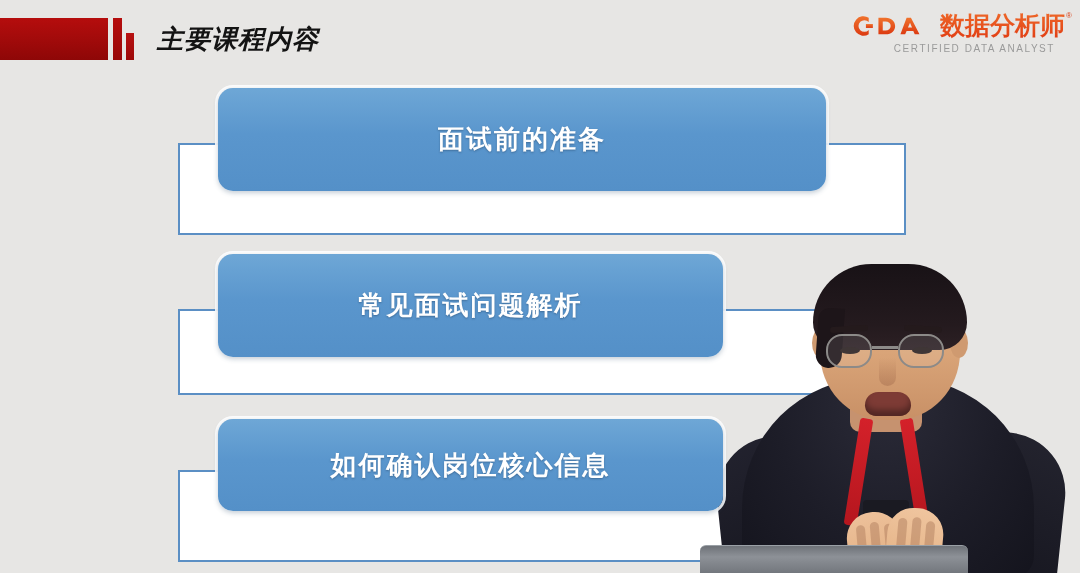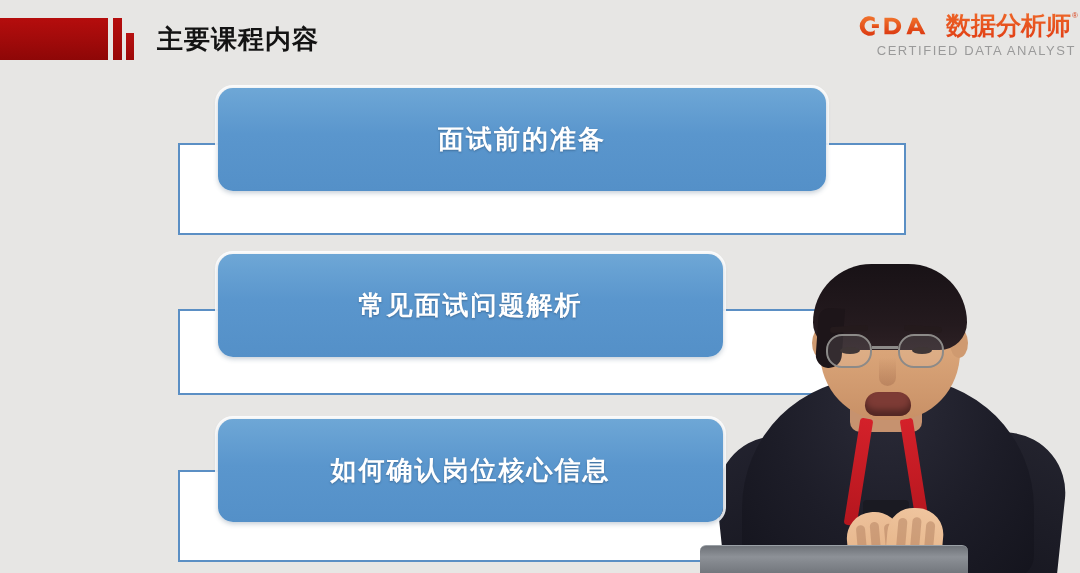--- a/index.html
+++ b/index.html
@@ -25,40 +25,41 @@
   }
   .hdr-bar2 {
     position:absolute; left:126px; top:33px; width:8px; height:27px;
     background:linear-gradient(180deg,#b81212 0%,#9c0909 100%);
   }
   #header-title {
     position:absolute; left:157px; top:23px;
     font-size:26px; font-weight:bold; color:#131313;
     letter-spacing:1px; line-height:32px;
     white-space:nowrap;
-  }
-
-  
-  #logo { position:absolute; right:2px; top:10px; width:220px; height:48px; }
+    font-style:italic;
+  }
+
+  
+  #logo { position:absolute; right:8px; top:10px; width:220px; height:48px; }
   .logo-row { display:flex; align-items:flex-start; justify-content:flex-end; }
   .logo-cda { height:32px; }
   .logo-cn {
     font-size:25px; font-weight:bold; line-height:31px;
     margin-left:6px; color:#e8421c;
     background:linear-gradient(180deg,#ef6a2a 0%,#e03b12 100%);
     -webkit-background-clip:text; background-clip:text;
     -webkit-text-fill-color:transparent;
     white-space:nowrap;
   }
   .logo-reg {
     font-size:8px; color:#d8431b; line-height:9px; margin-left:1px; margin-top:1px;
   }
   .logo-sub {
-    text-align:right; font-size:13px; letter-spacing:1.55px;
-    color:#9a9a9a; margin-top:1px; margin-right:2px; white-space:nowrap;
+    text-align:right; font-size:10px; letter-spacing:1.55px;
+    color:#9a9a9a; margin-top:1px; margin-right:17px; white-space:nowrap;
   }
 
   
   .row { position:absolute; }
 
   .white-rect {
     position:absolute;
     background:#ffffff;
     border:2px solid #5b8fc4;
   }
@@ -222,21 +223,21 @@
 
   <div class="row">
     <div class="white-rect" style="left:178px; top:309px; width:728px; height:86px;"></div>
     <div class="blue-box z-top" style="left:218px; top:254px; width:505px; height:103px;">
       <span class="blue-box-label">常见面试问题解析</span>
     </div>
   </div>
 
   <div class="row">
     <div class="white-rect" style="left:178px; top:470px; width:728px; height:92px;"></div>
-    <div class="blue-box z-top" style="left:218px; top:419px; width:505px; height:103px;">
+    <div class="blue-box z-top" style="left:218px; top:419px; width:505px; height:92px;">
       <span class="blue-box-label">如何确认岗位核心信息</span>
     </div>
   </div>
 
   <div id="presenter">
     <div class="pr-shoulder-l"></div>
     <div class="pr-shoulder-r"></div>
     <div class="pr-body"></div>
     <div class="pr-neck"></div>
     <div class="pr-lanyard-l"></div>

